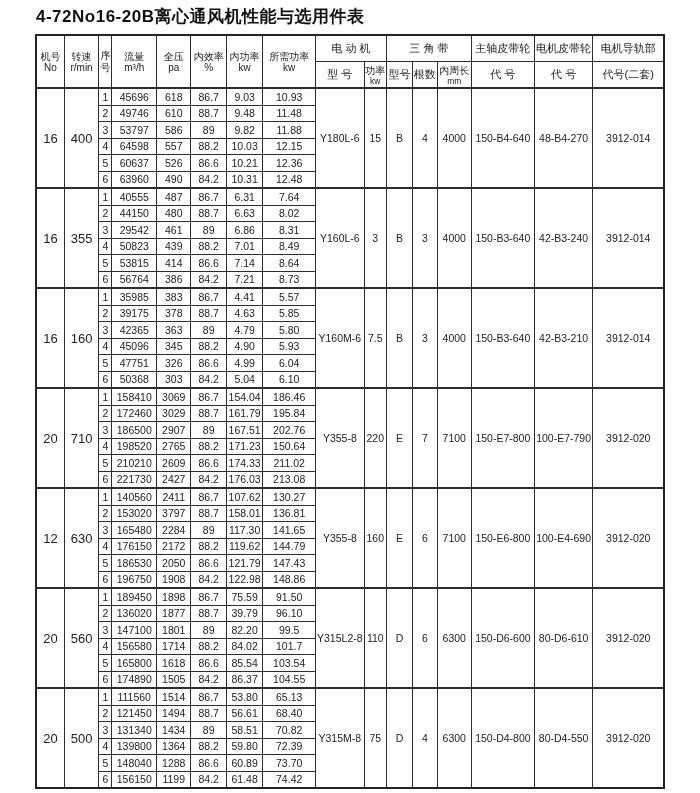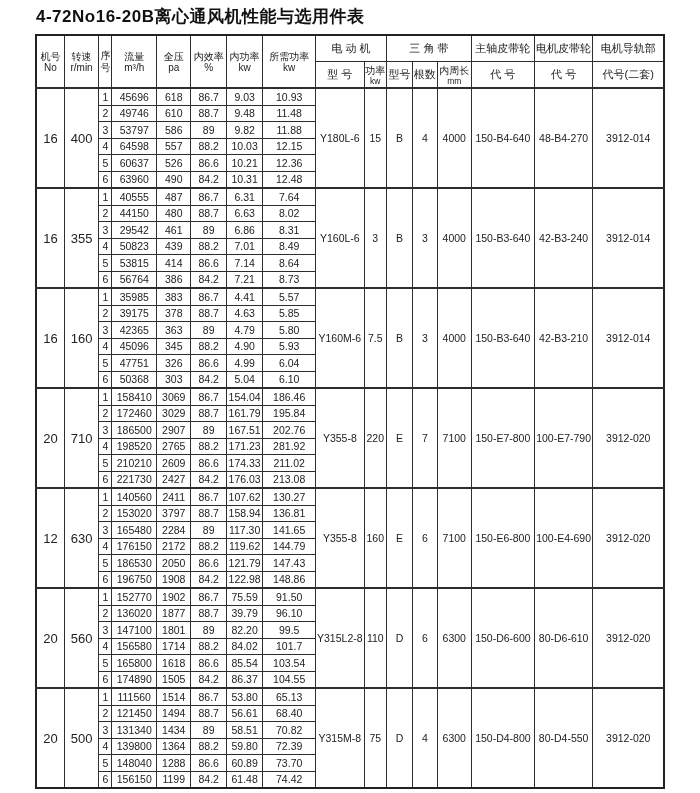--- a/index.html
+++ b/index.html
@@ -324,21 +324,21 @@
           <td>89</td>
           <td>167.51</td>
           <td>202.76</td>
         </tr>
         <tr>
           <td>4</td>
           <td>198520</td>
           <td>2765</td>
           <td>88.2</td>
           <td>171.23</td>
-          <td>281.92</td>
+          <td>150.64</td>
         </tr>
         <tr>
           <td>5</td>
           <td>210210</td>
           <td>2609</td>
           <td>86.6</td>
           <td>174.33</td>
           <td>211.02</td>
         </tr>
         <tr>
@@ -365,21 +365,21 @@
           <td rowspan="6" class="merged">7100</td>
           <td rowspan="6" class="merged">150-E6-800</td>
           <td rowspan="6" class="merged">100-E4-690</td>
           <td rowspan="6" class="merged">3912-020</td>
         </tr>
         <tr>
           <td>2</td>
           <td>153020</td>
           <td>3797</td>
           <td>88.7</td>
-          <td>158.94</td>
+          <td>158.01</td>
           <td>136.81</td>
         </tr>
         <tr>
           <td>3</td>
           <td>165480</td>
           <td>2284</td>
           <td>89</td>
           <td>117.30</td>
           <td>141.65</td>
         </tr>
@@ -404,22 +404,22 @@
           <td>196750</td>
           <td>1908</td>
           <td>84.2</td>
           <td>122.98</td>
           <td>148.86</td>
         </tr>
         <tr class="group-first">
           <td rowspan="6" class="merged machine">20</td>
           <td rowspan="6" class="merged machine">560</td>
           <td>1</td>
-          <td>152770</td>
-          <td>1902</td>
+          <td>189450</td>
+          <td>1898</td>
           <td>86.7</td>
           <td>75.59</td>
           <td>91.50</td>
           <td rowspan="6" class="merged">Y315L2-8</td>
           <td rowspan="6" class="merged">110</td>
           <td rowspan="6" class="merged">D</td>
           <td rowspan="6" class="merged">6</td>
           <td rowspan="6" class="merged">6300</td>
           <td rowspan="6" class="merged">150-D6-600</td>
           <td rowspan="6" class="merged">80-D6-610</td>

